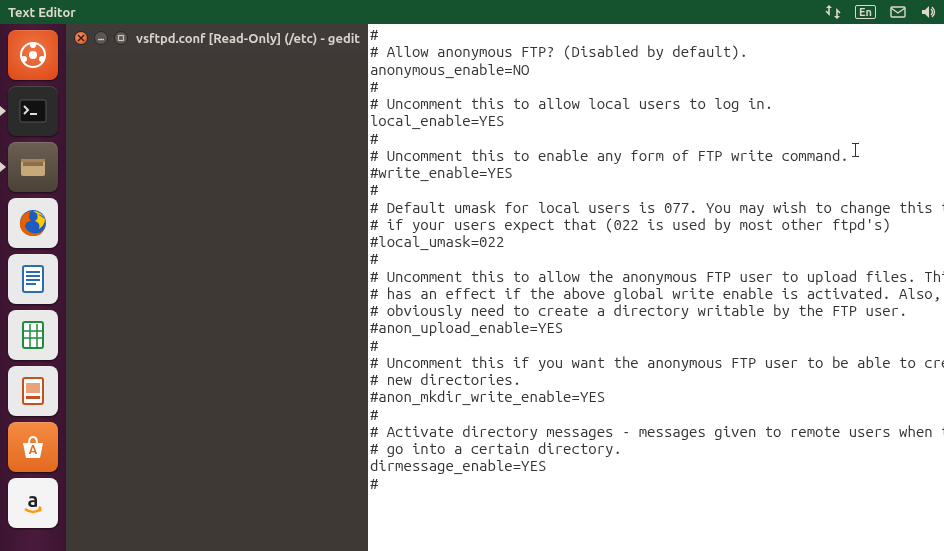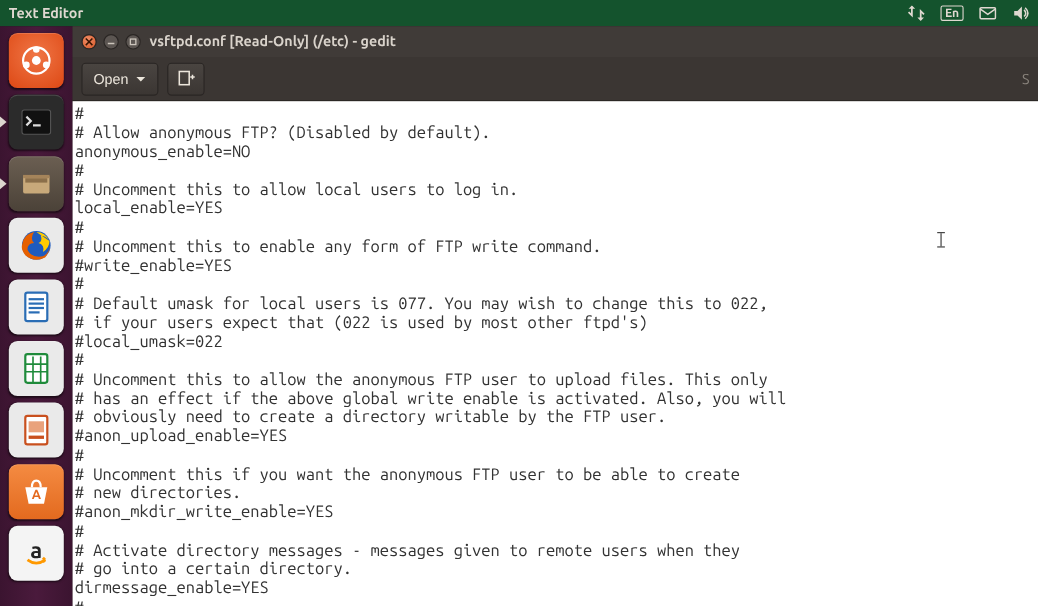--- a/index.html
+++ b/index.html
@@ -53,21 +53,21 @@
     .tile.calc { background: #eaeaea; }
     .tile.impress { background: #eaeaea; }
     .tile.soft { background: linear-gradient(#f48b42, #e36a1f); }
     .tile.amazon { background: #f4f4f4; }
     .arrow-left {
       position: absolute; left: -8px; top: 50%; transform: translateY(-50%);
       width: 0; height: 0; border-top: 5px solid transparent; border-bottom: 5px solid transparent; border-left: 6px solid #dcd6cf;
     }
 
     
-    .window-area { flex: 1; background: #3f3936; display: flex; flex-direction: column; min-width: 0; }
+    .window-area { flex: 1; background: #3f3936; display: flex; min-width: 0; }
 
     .titlebar {
       height: 28px;
       background: #403b38;
       display: flex; align-items: center;
       padding: 0 8px; gap: 8px;
       color: #d9d3cb; font-size: 13px; font-weight: bold;
     }
     .win-controls { display: flex; gap: 6px; }
     .win-btn { width: 14px; height: 14px; border-radius: 50%; background: #5c5652; border: 1px solid #2a2624; display:flex;align-items:center;justify-content:center;}
@@ -240,36 +240,20 @@
         </div>
         <div class="win-btn">
           <svg viewBox="0 0 8 8">
               <rect x="1.5" y="1.5" width="5" height="5" fill="none" stroke="#ccc5bc" stroke-width="1.2"></rect>
             </svg>
         </div>
       </div>
       <span>vsftpd.conf [Read-Only] (/etc) - gedit</span>
     </div>
 
-    <div class="toolbar">
-      <button class="open-btn">
-        <span>Open</span>
-        <svg width="10" height="10" viewBox="0 0 10 10">
-            <path d="M1 3 L5 7 L9 3 Z"></path>
-          </svg>
-      </button>
-      <button class="newtab-btn">
-        <svg width="18" height="18" viewBox="0 0 18 18">
-          <rect x="3" y="2" width="9" height="12" fill="none" stroke="#ece6dc" stroke-width="1.4"></rect>
-          <path d="M13 7 L17 7 M15 5 L15 9" stroke="#ece6dc" stroke-width="1.4"></path>
-        </svg>
-      </button>
-      <div class="spacer"></div>
-      <span class="save-stub">S</span>
-    </div>
 
     <div class="editor"><span>#
 # Allow anonymous FTP? (Disabled by default).
 anonymous_enable=NO
 #
 # Uncomment this to allow local users to log in.
 local_enable=YES
 #
 # Uncomment this to enable any form of FTP write command.
 #write_enable=YES

